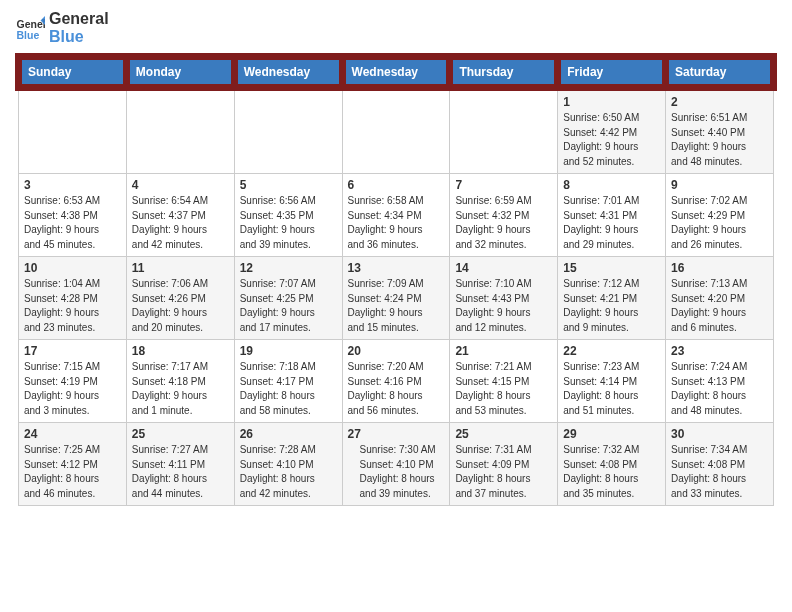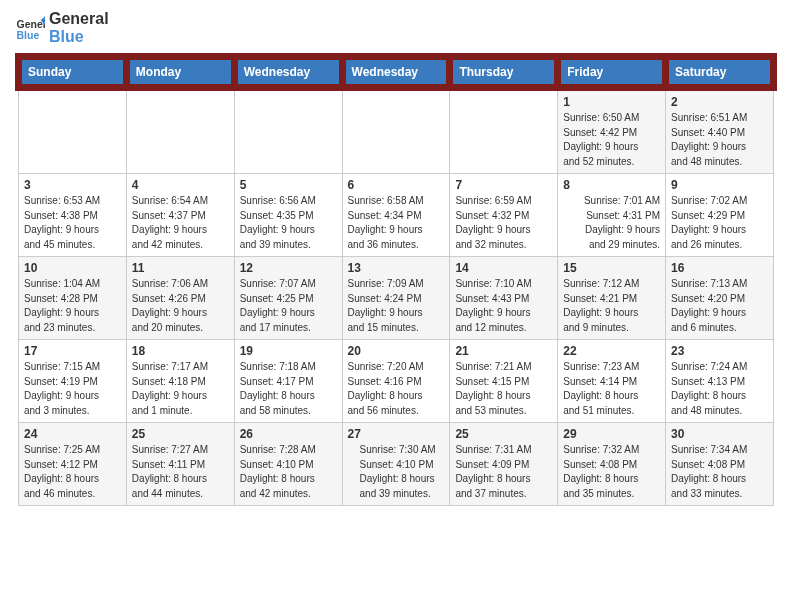--- a/index.html
+++ b/index.html
@@ -173,21 +173,21 @@
           </td>
           <td>
             <span class="day-num">7</span>
             <div class="day-info" style="white-space: pre-line;">Sunrise: 6:59 AM
 Sunset: 4:32 PM
 Daylight: 9 hours
 and 32 minutes.</div>
           </td>
           <td>
             <span class="day-num">8</span>
-            <div class="day-info" style="white-space: pre-line; text-align: right;">Sunrise: 7:01 AM
+            <div class="day-info" style="white-space: pre-line;">Sunrise: 7:01 AM
 Sunset: 4:31 PM
 Daylight: 9 hours
 and 29 minutes.</div>
           </td>
           <td>
             <span class="day-num">9</span>
             <div class="day-info" style="white-space: pre-line;">Sunrise: 7:02 AM
 Sunset: 4:29 PM
 Daylight: 9 hours
 and 26 minutes.</div>

